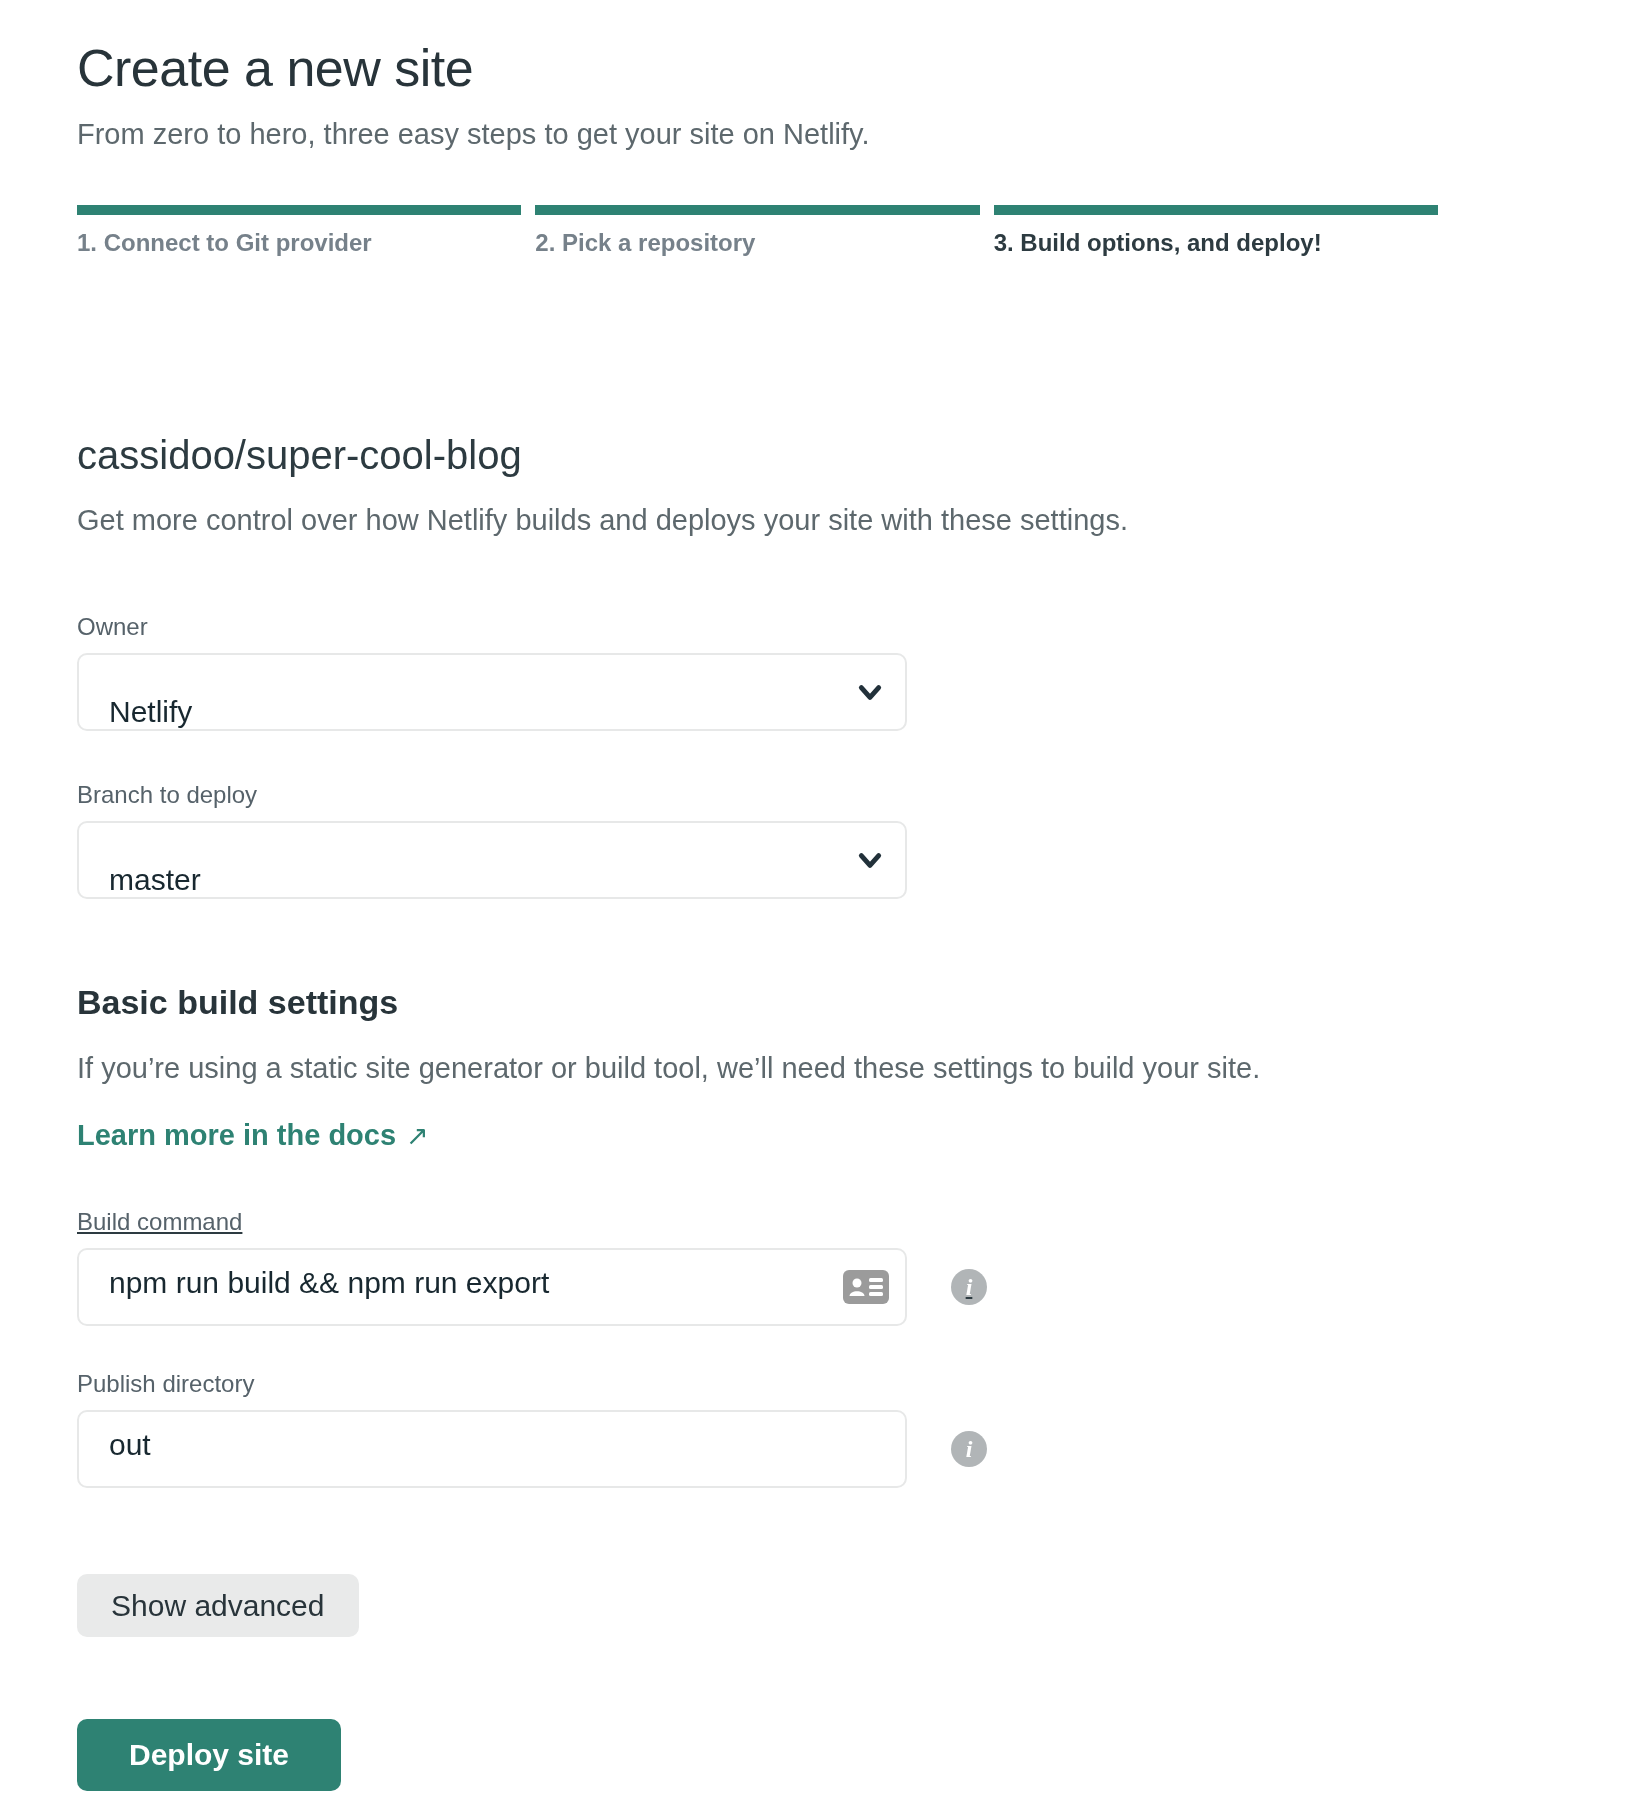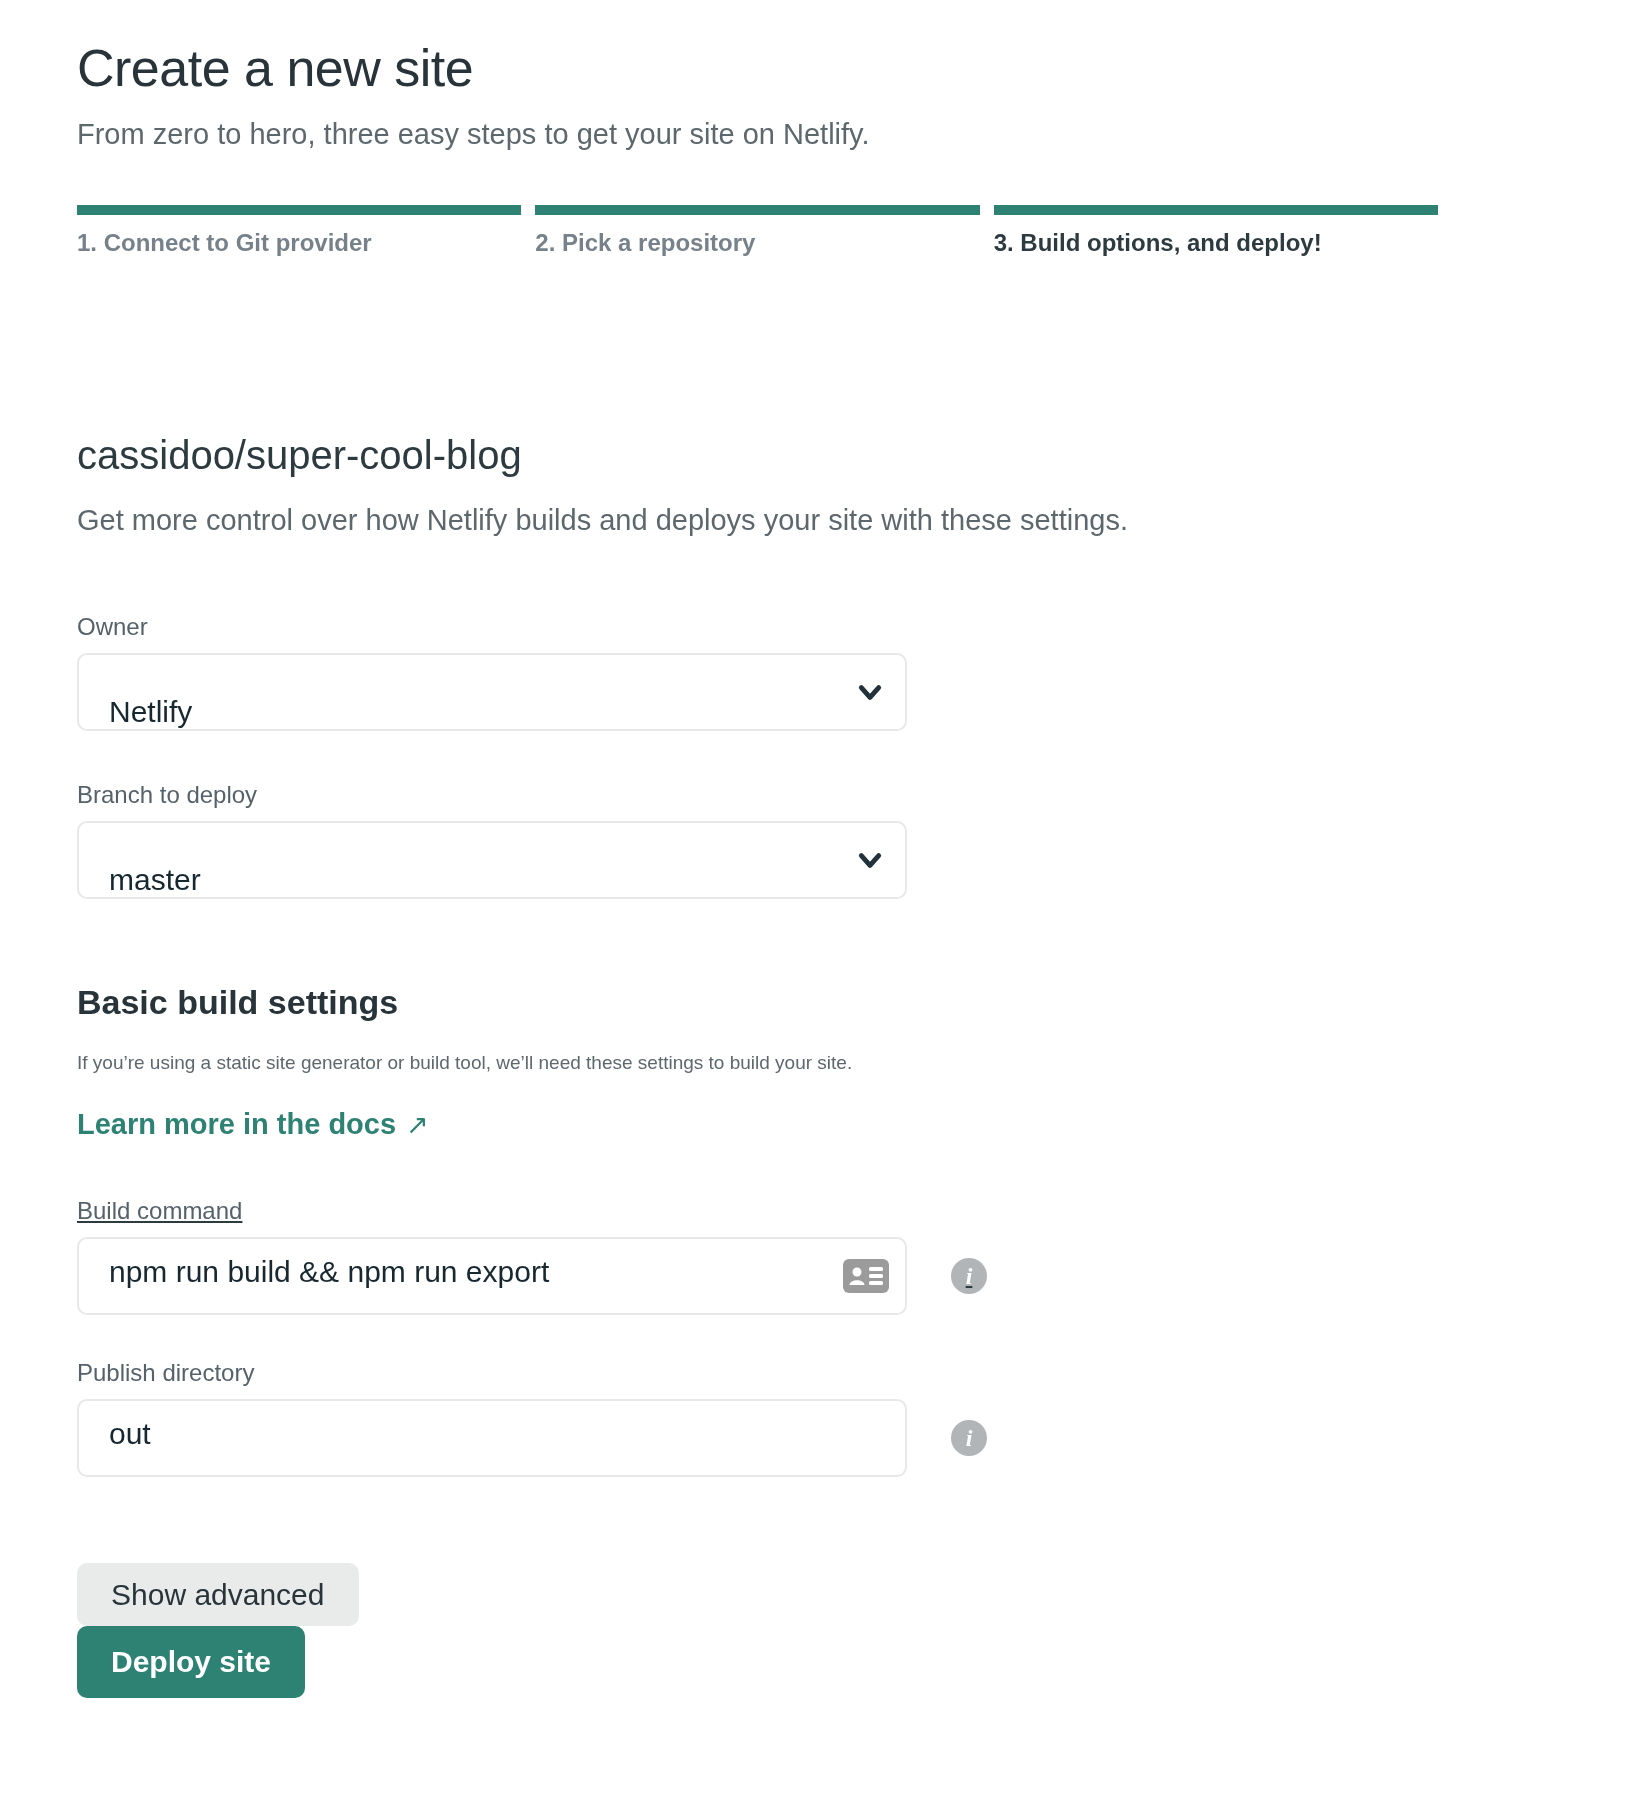--- a/index.html
+++ b/index.html
@@ -142,21 +142,21 @@
   }
   
   .section-heading {
     margin-top: 84px;
     font-size: 34px;
     font-weight: 700;
     color: #28343a;
   }
   .section-desc {
     margin-top: 30px;
-    font-size: 19px;
+    font-size: 29px;
     color: #5d686d;
   }
   .docs-link {
     display: inline-flex;
     align-items: center;
     gap: 10px;
     margin-top: 34px;
     font-size: 29px;
     font-weight: 700;
     color: #2e8273;
@@ -179,24 +179,25 @@
     padding: 0 34px;
     height: 63px;
     font-family: "Liberation Sans", "DejaVu Sans", sans-serif;
     font-size: 30px;
     font-weight: 500;
     color: #28343a;
     cursor: pointer;
   }
   .deploy-btn {
     display: inline-block;
+    margin-top: 82px;
     background: #2e8273;
     border: none;
     border-radius: 10px;
-    padding: 0 34px;
+    padding: 0 52px;
     height: 72px;
     font-family: "Liberation Sans", "DejaVu Sans", sans-serif;
     font-size: 30px;
     font-weight: 600;
     color: #ffffff;
     cursor: pointer;
   }
 </style>
 </head>
 <body>

